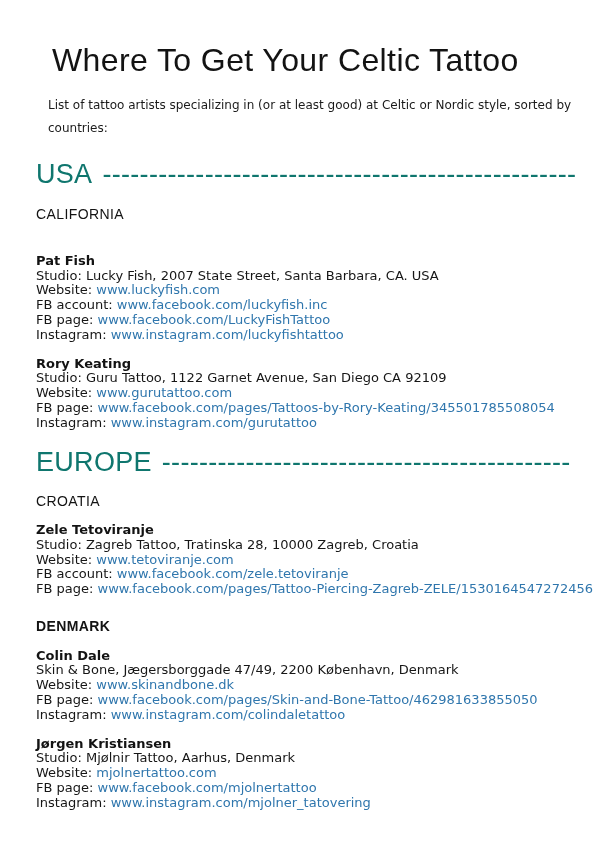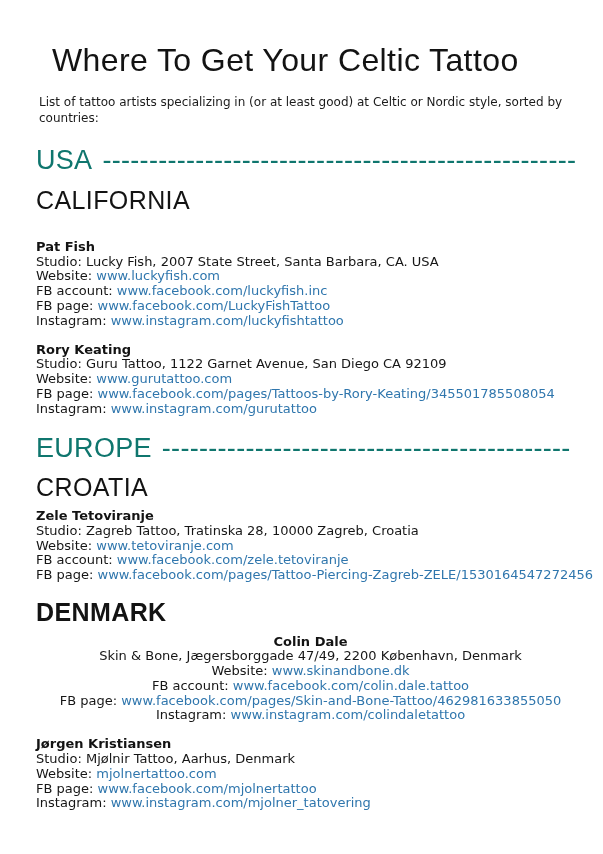--- a/index.html
+++ b/index.html
@@ -8,43 +8,43 @@
     background:#ffffff;color:#161616;
     font-family:"DejaVu Sans","Liberation Sans",sans-serif;
   }
   .page{padding:26px 18px 0 36px;}
   h1{
     font-family:"Liberation Sans",sans-serif;font-weight:400;
     font-size:32px;line-height:36px;letter-spacing:0.4px;
     margin:16px;white-space:nowrap;color:#131313;
   }
   .subtitle{
-    font-size:12px;line-height:16px;margin:12px 3px 0;
+    font-size:12px;line-height:23px;margin:12px 12px 0;
     max-width:545px;color:#1b1b1b;
   }
   .h2{
     font-family:"Liberation Sans",sans-serif;font-weight:400;
     font-size:27px;line-height:32px;letter-spacing:0.3px;
     margin:0;white-space:nowrap;color:#0f766e;
   }
   .h2 .dashes{margin-left:10px;}
   .h2.usa{margin-top:18px;}
   .h2.europe{margin-top:16px;}
   .h3{
     font-family:"Liberation Sans",sans-serif;font-weight:400;
-    font-size:25px;line-height:23px;letter-spacing:0.4px;
+    font-size:14px;line-height:23px;letter-spacing:0.4px;
     margin:0;color:#131313;
   }
   .h3.california{margin-top:13px;}
   .h3.croatia{margin-top:12px;}
   .h3.denmark{margin-top:18px;font-weight:bold;}
   .artist{font-size:13px;line-height:14.7px;margin:0;}
   .artist .name{font-weight:bold;color:#131313;}
   .mt12{margin-top:28px;}
-  .mt11{margin-top:11px;text-align:center;}
+  .mt11{margin-top:11px;}
   .mt14{margin-top:14.5px;}
   .mt10{margin-top:10px;}
   .lbl{color:#161616;}
   .link{color:#2f76ad;text-decoration:none;cursor:pointer;}
   .line{white-space:nowrap;}
 </style>
 </head>
 <body>
 
 <div class="page">
@@ -84,21 +84,20 @@
     <div class="line"><span class="lbl">FB account: </span><a class="link">www.facebook.com/zele.tetoviranje</a></div>
     <div class="line"><span class="lbl">FB page: </span><a class="link">www.facebook.com/pages/Tattoo-Piercing-Zagreb-ZELE/1530164547272456</a></div>
   </div>
 
   <h3 class="h3 denmark">DENMARK</h3>
 
   <div class="artist mt11">
     <div class="name">Colin Dale</div>
     <div class="line"><span class="lbl"></span><span>Skin &amp; Bone, Jægersborggade 47/49, 2200 København, Denmark</span></div>
     <div class="line"><span class="lbl">Website: </span><a class="link">www.skinandbone.dk</a></div>
-    <div class="line"><span class="lbl">FB account: </span><a class="link">www.facebook.com/colin.dale.tattoo</a></div>
     <div class="line"><span class="lbl">FB page: </span><a class="link">www.facebook.com/pages/Skin-and-Bone-Tattoo/462981633855050</a></div>
     <div class="line"><span class="lbl">Instagram: </span><a class="link">www.instagram.com/colindaletattoo</a></div>
   </div>
 
   <div class="artist mt14">
     <div class="name">Jørgen Kristiansen</div>
     <div class="line"><span class="lbl">Studio: </span><span>Mjølnir Tattoo, Aarhus, Denmark</span></div>
     <div class="line"><span class="lbl">Website: </span><a class="link">mjolnertattoo.com</a></div>
     <div class="line"><span class="lbl">FB page: </span><a class="link">www.facebook.com/mjolnertattoo</a></div>
     <div class="line"><span class="lbl">Instagram: </span><a class="link">www.instagram.com/mjolner_tatovering</a></div>

